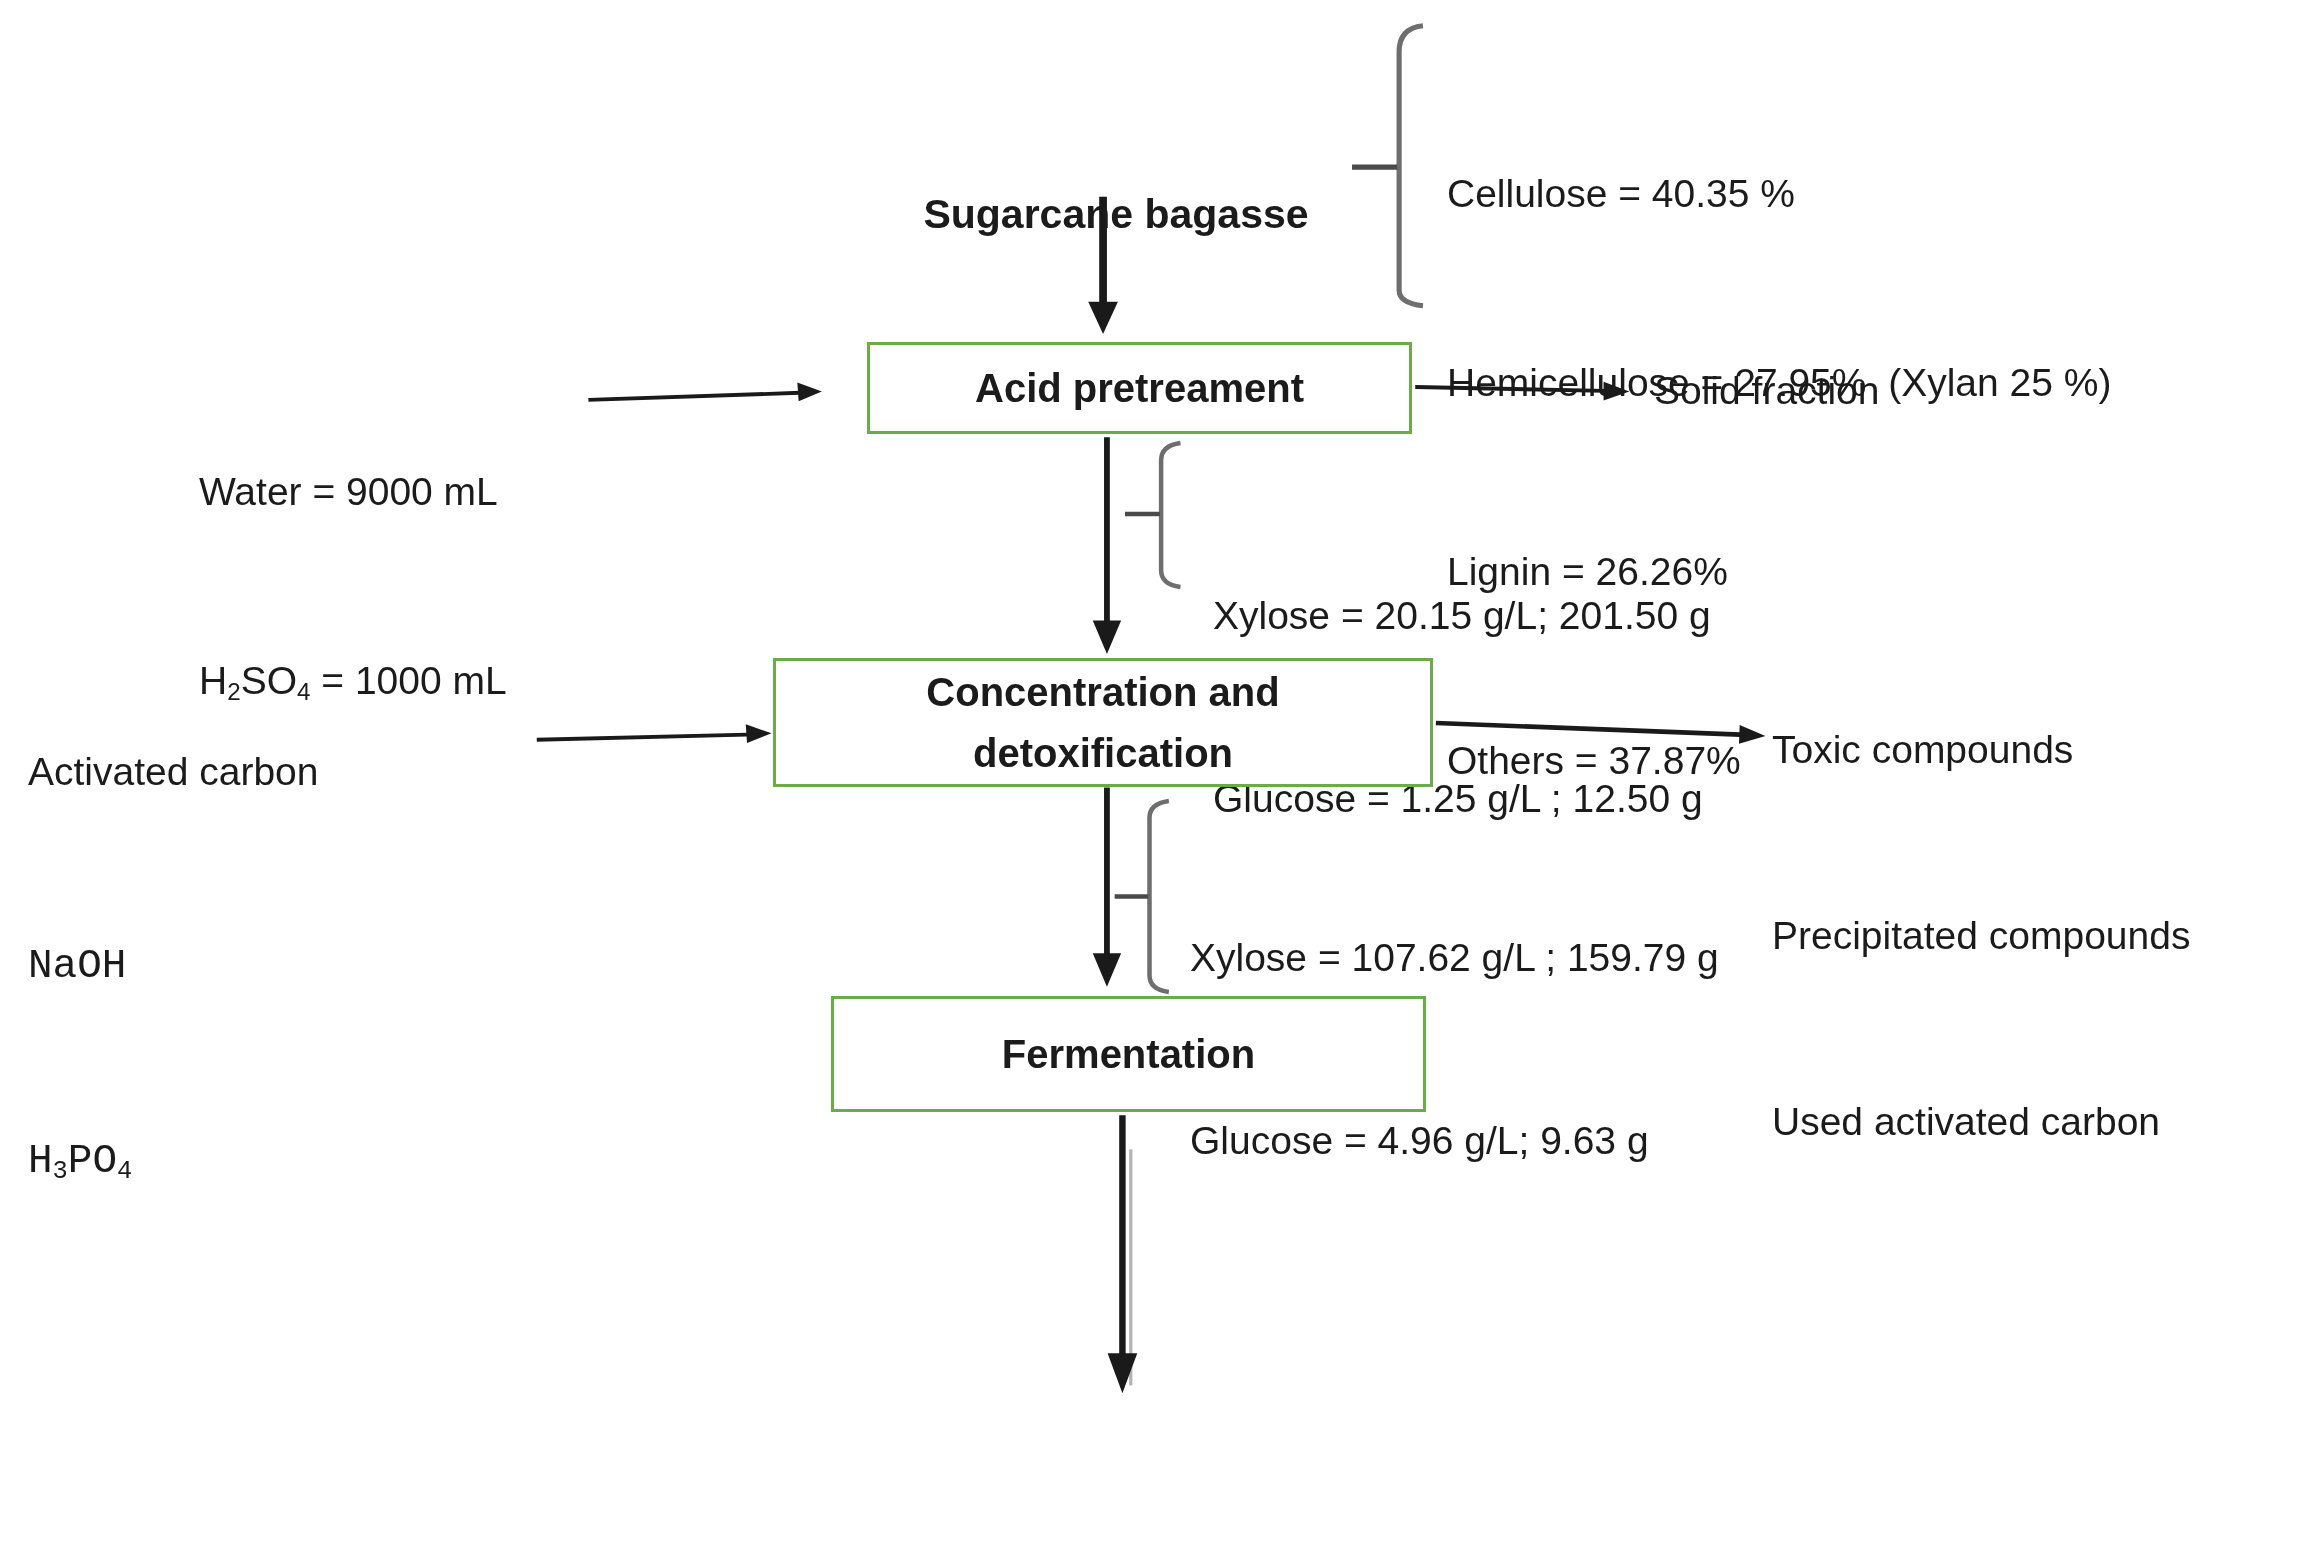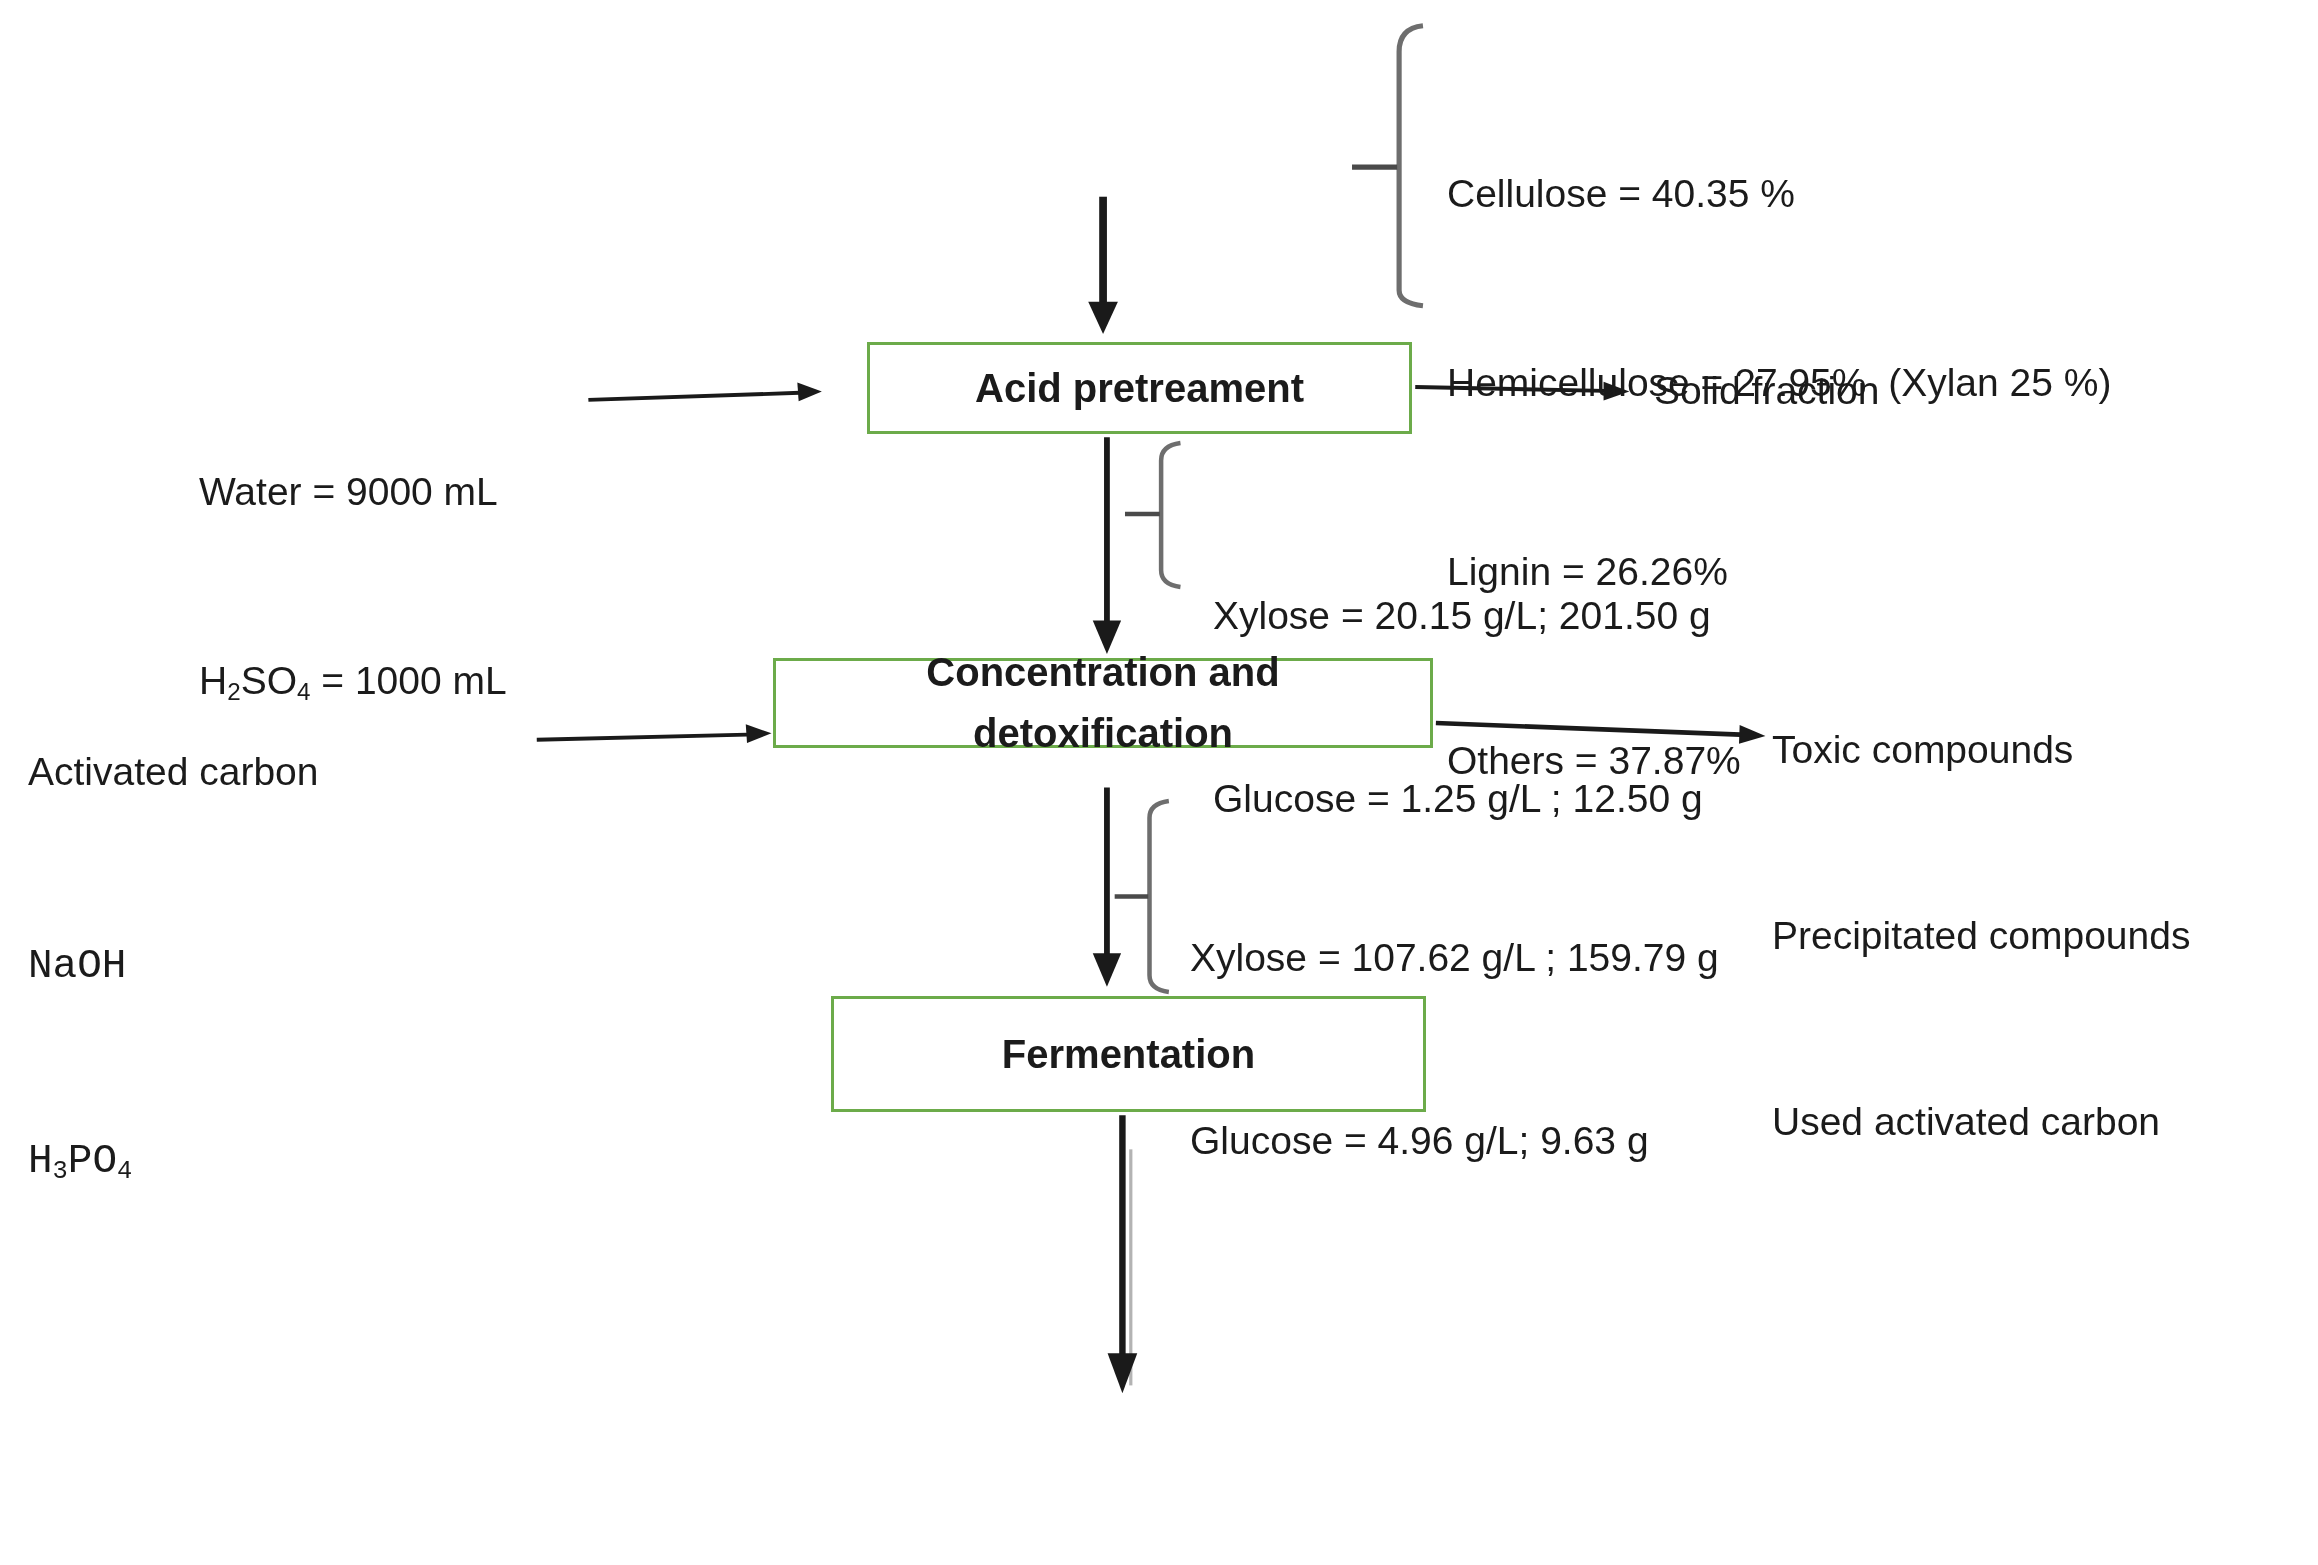--- a/index.html
+++ b/index.html
@@ -34,21 +34,21 @@
   .serif{font-family:Liberation Mono, monospace;font-size:41px;}
   sub{font-size:0.62em;line-height:0;vertical-align:-0.25em;}
   
   #source-node{left:871px;top:49px;width:490px;line-height:66px;font-size:41px;}
   #composition{left:1447px;top:36px;line-height:63px;}
   #water-inputs{left:155px;top:334px;margin-left:44px;}
   #acid-box{left:867px;top:342px;width:545px;height:92px;}
   #solid-fraction{left:1654px;top:371px;line-height:40px;}
   #hydrolysate1{left:1213px;top:463px;line-height:61px;}
   #detox-inputs{left:28px;top:609px;line-height:65px;}
-  #detox-box{left:773px;top:658px;width:660px;height:90px;}
+  #detox-box{left:773px;top:658px;width:660px;height:129px;}
   #detox-outputs{left:1772px;top:595px;line-height:62px;}
   #hydrolysate2{left:1190px;top:805px;line-height:61px;}
   #fermentation-box{left:831px;top:996px;width:595px;height:116px;}
   #product{left:1089px;top:1428px;line-height:64px;font-size:40px;}
 </style>
 </head>
 <body>
 
 <div class="canvas">
 
@@ -104,20 +104,24 @@
       <path d="M 1830,687 Q 1800,691 1800,714 L 1800,884 Q 1800,906 1830,910" fill="none" style="stroke:var(--bracket)" stroke-width="7"></path>
       <line x1="1744" y1="797" x2="1798" y2="797" style="stroke:var(--tick)" stroke-width="7"></line>
     </g>
 
     <g>
       <path d="M 1812,1242 Q 1782,1246 1782,1268 L 1782,1512 Q 1782,1534 1812,1538" fill="none" style="stroke:var(--bracket)" stroke-width="7"></path>
       <line x1="1728" y1="1390" x2="1780" y2="1390" style="stroke:var(--tick)" stroke-width="7"></line>
     </g>
   </svg>
 
+  <div class="txt bold center" id="source-node">
+    <div>Sugarcane bagasse</div>
+    <div>(1000g DW)</div>
+  </div>
 
   <div class="txt" id="composition">
     <div>Cellulose = 40.35 %</div>
     <div>Hemicellulose = 27.95%  (Xylan 25 %)</div>
     <div>Lignin = 26.26%</div>
     <div>Others = 37.87%</div>
   </div>
 
   <div class="txt" id="water-inputs">
     <div>Water = 9000 mL</div>

